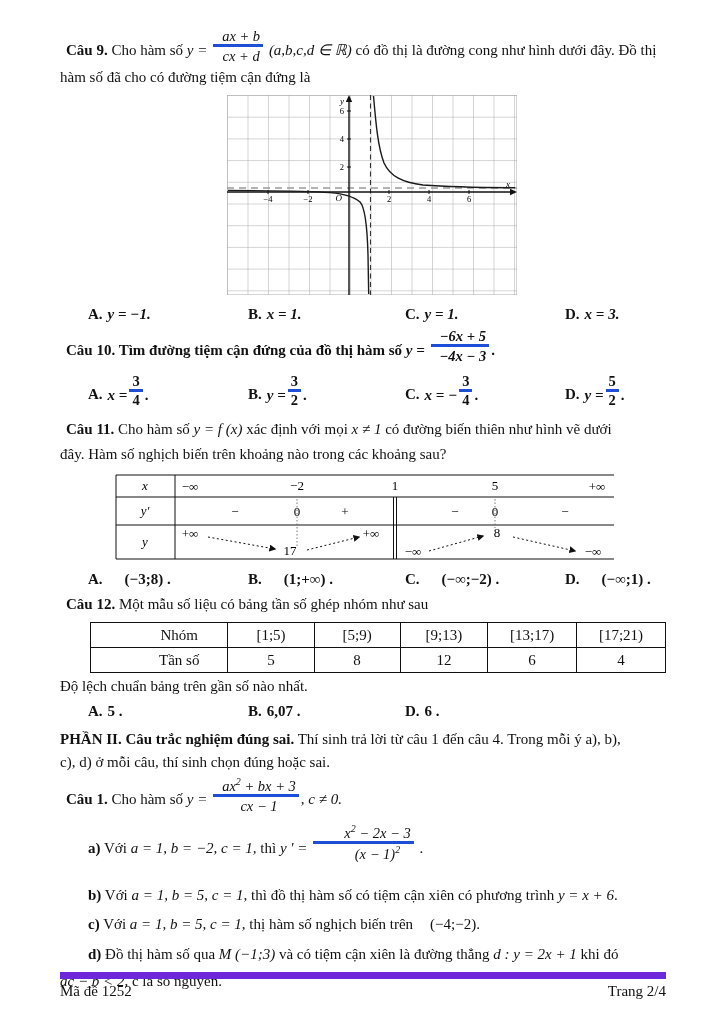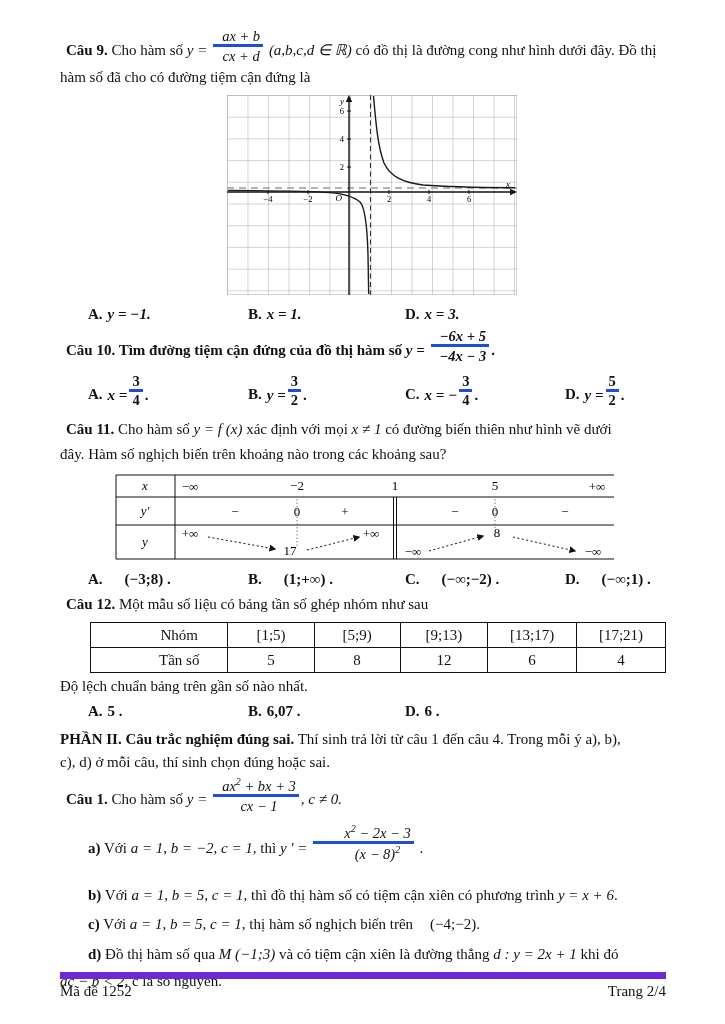--- a/index.html
+++ b/index.html
@@ -100,20 +100,21 @@
       <text x="242" y="107" font-size="8.5" text-anchor="middle">6</text>
       <text x="117" y="75" font-size="8.5" text-anchor="end">2</text>
       <text x="117" y="47" font-size="8.5" text-anchor="end">4</text>
       <text x="117" y="19" font-size="8.5" text-anchor="end">6</text>
     </svg>
   </div>
 
   <div class="opts">
     <span class="opt"><b>A.</b><span class="math">y = −1.</span></span>
     <span class="opt"><b>B.</b><span class="math">x = 1.</span></span>
+    <span class="opt"><b>C.</b><span class="math">y = 1.</span></span>
     <span class="opt"><b>D.</b><span class="math">x = 3.</span></span>
   </div>
 
   <p class="qline" style="line-height:40px;font-weight:bold;">
     <b>Câu 10.</b>
     <span>Tìm đường tiệm cận đứng của đồ thị hàm số</span>
     <span class="math">y =</span>
     <span class="frac"><span class="num math">−6x + 5</span><span class="den math">−4x − 3</span></span><span>.</span>
   </p>
   <div class="opts tall">
@@ -239,21 +240,21 @@
     <span class="math">y =</span>
     <span class="frac"><span class="num math"><span>ax</span><sup>2</sup><span> + bx + 3</span></span><span class="den math">cx − 1</span></span><span class="math">, c ≠ 0.</span>
   </p>
 
   <p class="qline indent" style="line-height:44px;">
     <b>a)</b>
     <span>Với</span>
     <span class="math">a = 1, b = −2, c = 1,</span>
     <span>thì</span>
     <span class="math">y ′ =</span>
-    <span class="frac"><span class="num math"><span>x</span><sup>2</sup><span> − 2x − 3</span></span><span class="den math"><span>(x − 8)</span><sup>2</sup></span></span>
+    <span class="frac"><span class="num math"><span>x</span><sup>2</sup><span> − 2x − 3</span></span><span class="den math"><span>(x − 1)</span><sup>2</sup></span></span>
     <span>.</span>
   </p>
 
   <p class="qline indent" style="line-height:27px;margin-top:12px;">
     <b>b)</b>
     <span>Với</span>
     <span class="math">a = 1, b = 5, c = 1,</span>
     <span>thì đồ thị hàm số có tiệm cận xiên có phương trình</span>
     <span class="math">y = x + 6</span><span>.</span>
   </p>

